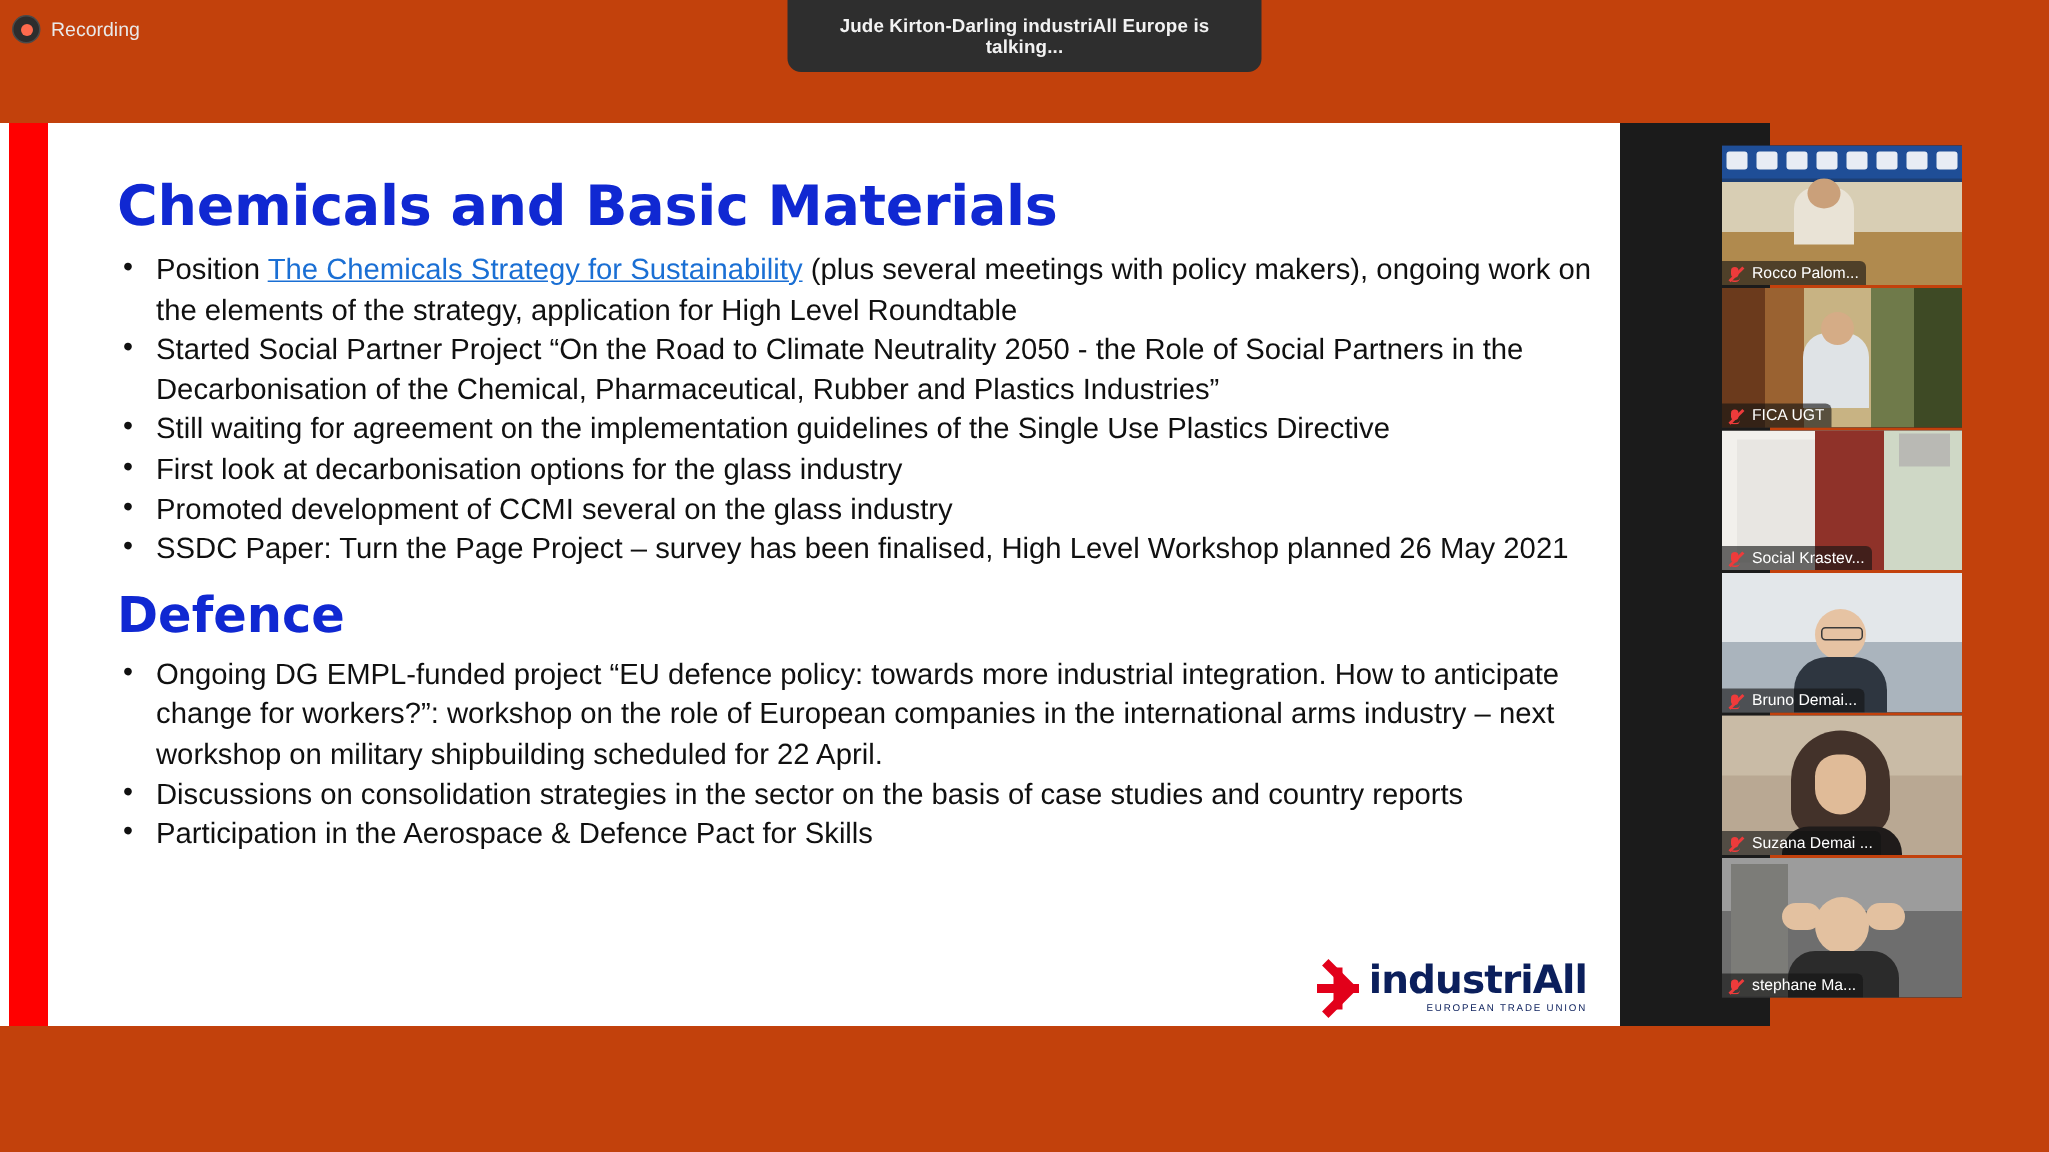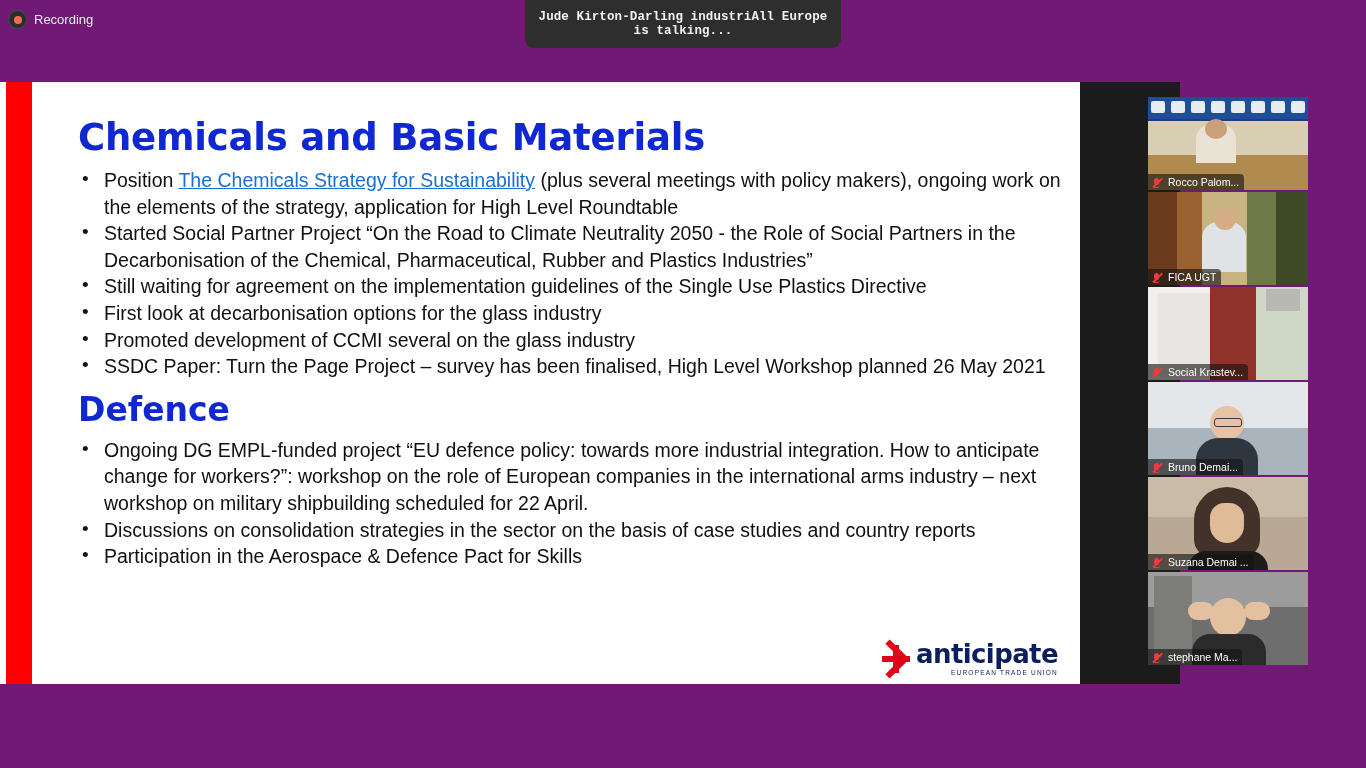--- a/index.html
+++ b/index.html
@@ -8,21 +8,21 @@
     background: #1a1a1a;
     width: 1366px;
     height: 768px;
     overflow: hidden;
     font-family: "Liberation Sans", sans-serif;
   }
   #app {
     position: relative;
     width: 1366px;
     height: 768px;
-    background: #701a75;
+    background: #c2410c;
   }
 
   
   .recording-pill {
     position: absolute;
     left: 8px;
     top: 10px;
     display: flex;
     align-items: center;
     gap: 7px;
@@ -58,21 +58,20 @@
     display: flex;
     align-items: center;
     justify-content: center;
     color: #f2f2f2;
     font-size: 12.5px;
     font-weight: bold;
     letter-spacing: .1px;
     text-align: center;
     padding: 0 10px;
     box-sizing: border-box;
-    font-family: Liberation Mono, monospace;
   }
 
   
   .stage {
     position: absolute;
     left: 0;
     top: 82px;
     width: 1180px;
     height: 602px;
     background: #1b1b1b;
@@ -355,21 +354,21 @@
         </ul>
 
         <div class="logo">
           <span class="mark">
             <span class="b1"></span>
               <span class="b2"></span>
               <span class="b3"></span>
               <span class="b4"></span>
           </span>
           <span>
-            <div class="wordmark">anticipate</div>
+            <div class="wordmark">industriAll</div>
             <div class="subword">EUROPEAN TRADE UNION</div>
           </span>
         </div>
       </div>
     </div>
   </div>
 
   <div class="filmstrip">
 
     <div class="tile">

